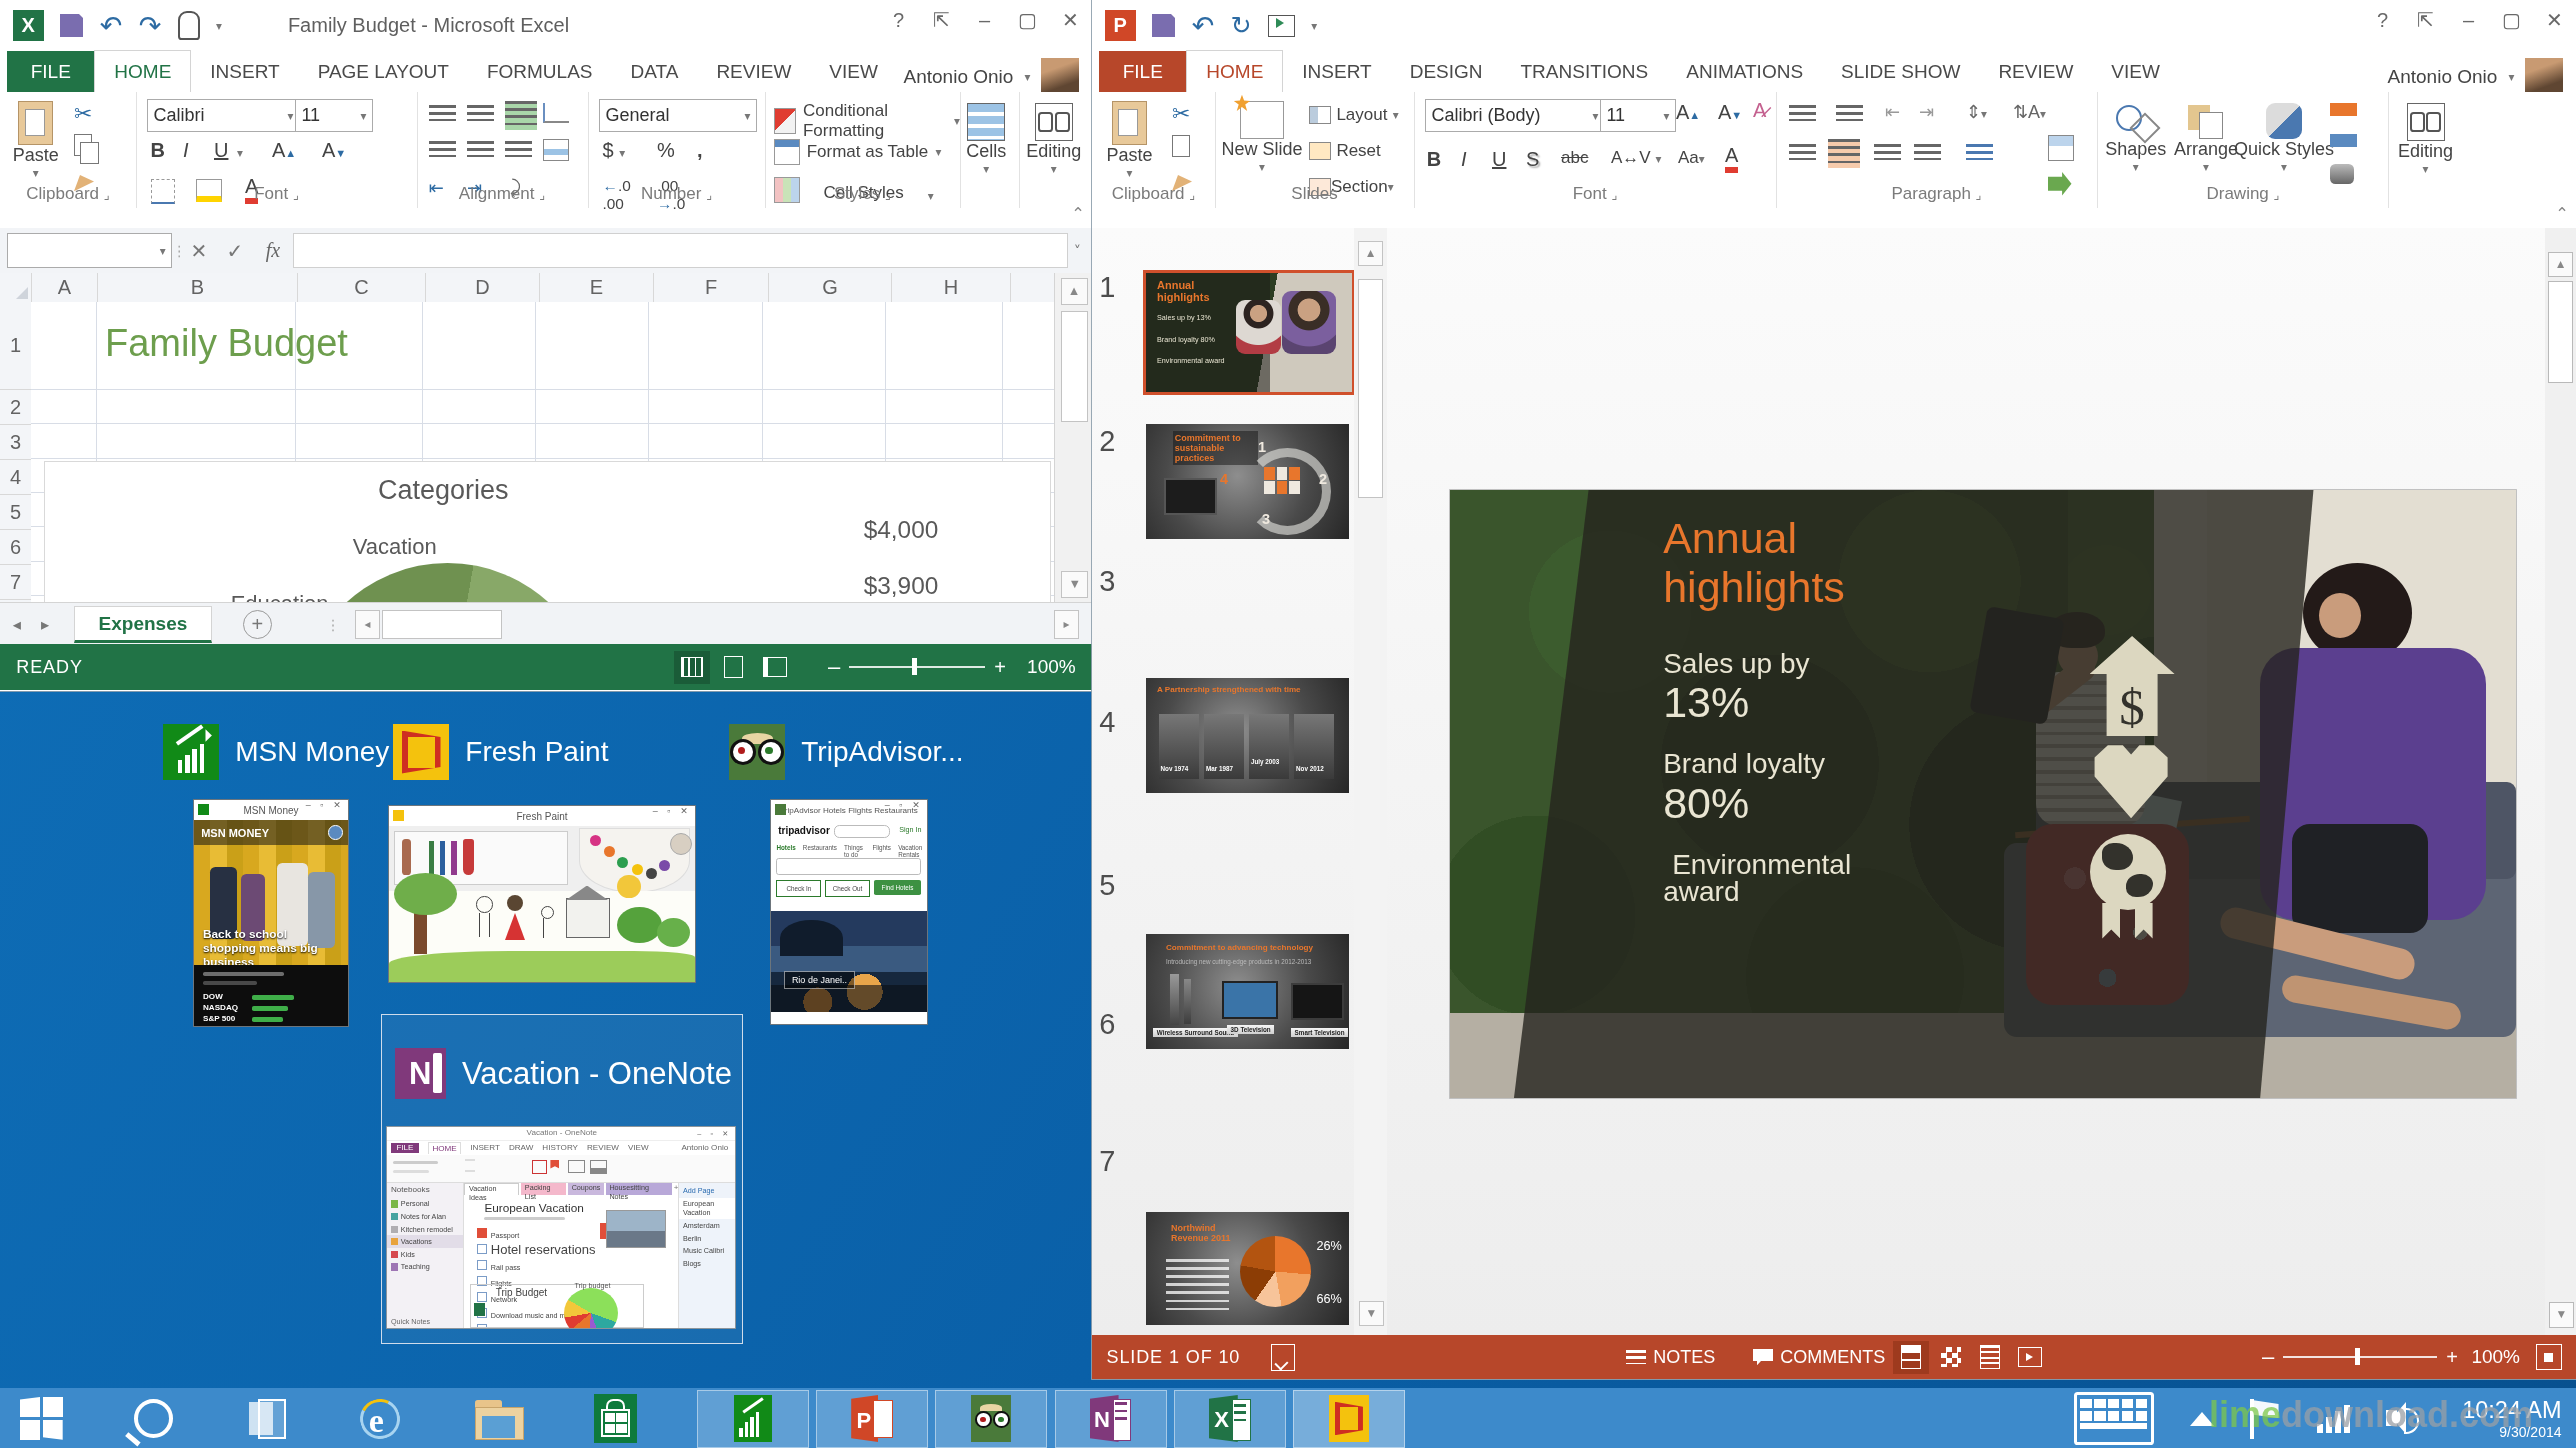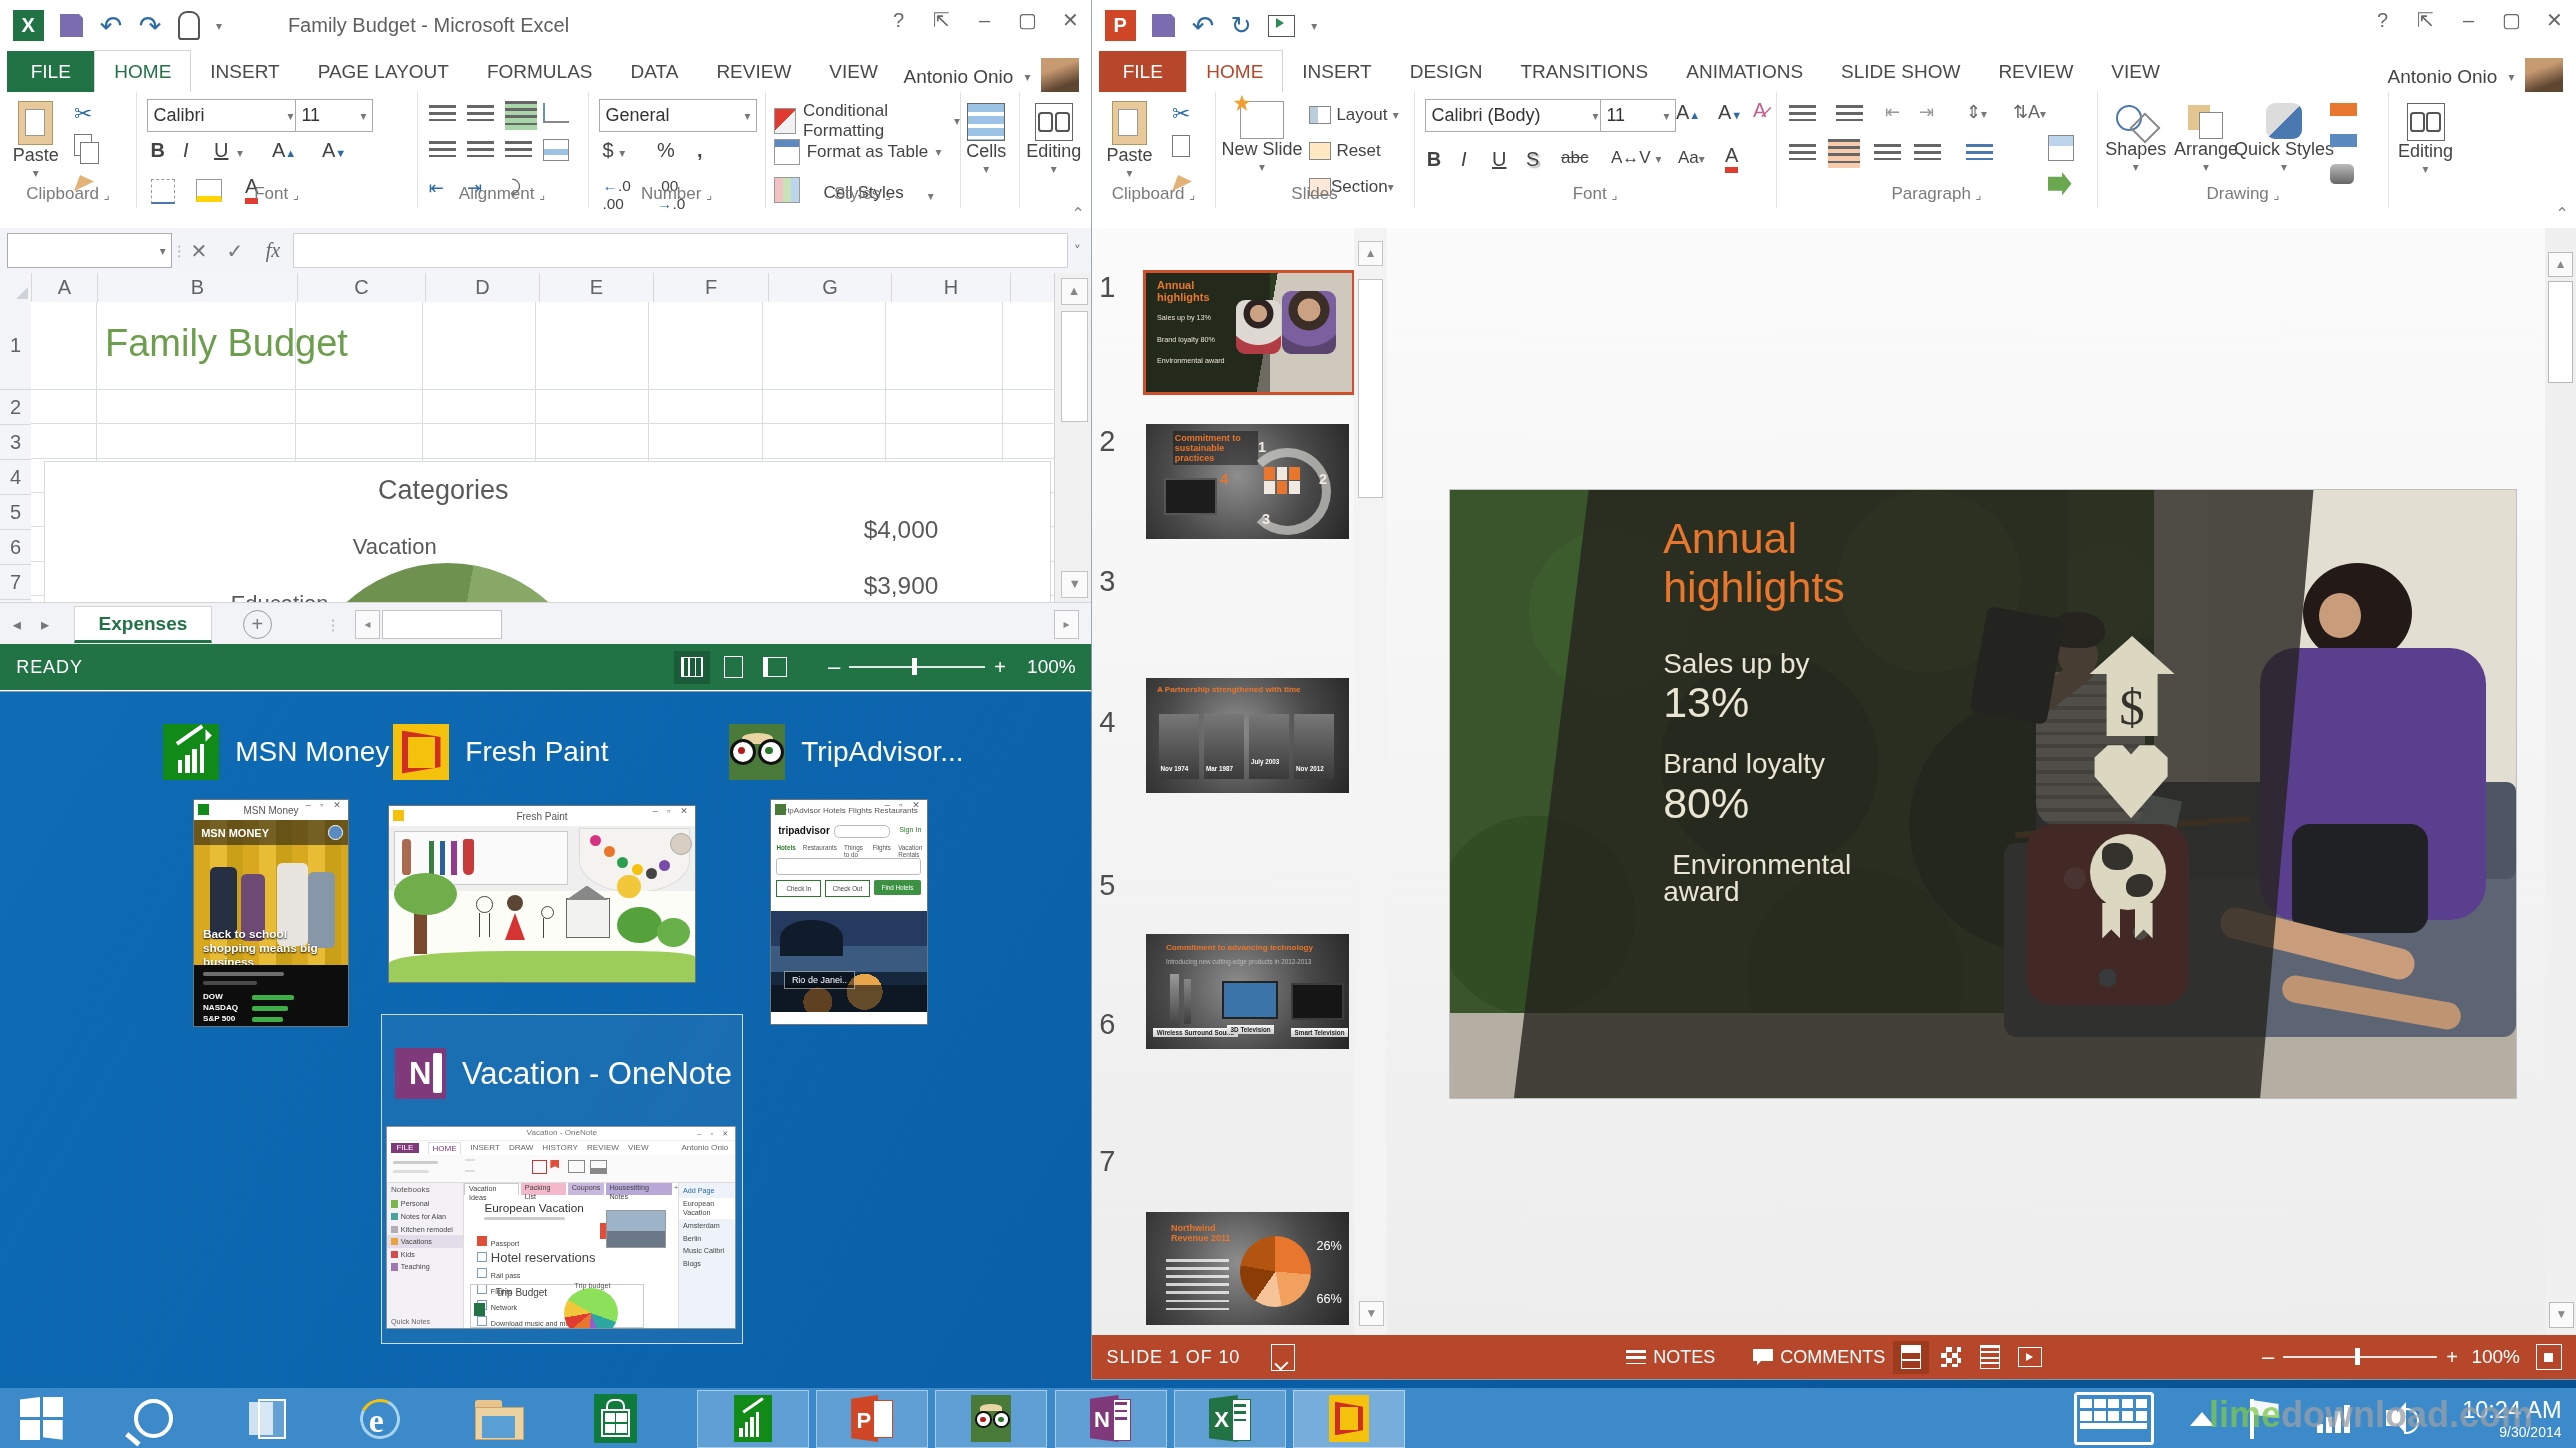--- a/index.html
+++ b/index.html
@@ -852,21 +852,21 @@
         <div style="flex:1;position:relative;background:#fff;">
           <div style="position:absolute;left:0;top:0;width:100%;height:11.8px;display:flex;gap:1.8px;">
             <span class="onetxt" style="font-size:7.2px;background:#fff;border:0.9px solid #ccc;border-bottom:none;padding:0 3.6px;">Vacation Ideas</span>
             <span class="onetxt" style="font-size:7.2px;background:#f4b8cb;padding:0 3.6px;">Packing List</span>
             <span class="onetxt" style="font-size:7.2px;background:#c9b8dd;padding:0 3.6px;">Coupons</span>
             <span class="onetxt" style="font-size:7.2px;background:#b8a8d8;padding:0 3.6px;">Housesitting Notes</span>
             <span class="onetxt" style="font-size:8.1px;color:#777;">+</span>
           </div>
           <span style="position:absolute;left:20px;top:18px;font-size:11.8px;color:#333;">European Vacation</span>
           <div class="tinybar" style="position:absolute;left:20px;top:34px;width:81px;background:#ccc;height:2.7px;"></div>
-          <div style="position:absolute;left:12.7px;top:50px;">
+          <div style="position:absolute;left:12.7px;top:42px;">
             <div><span class="chk" style="background:#e04e39;border-color:#e04e39;"></span><span class="onetxt" style="font-size:7.2px;">Passport</span></div>
             <div><span class="chk"></span><span class="onetxt" style="font-size:13px;text-align:right;">Hotel reservations</span></div>
             <div><span class="chk"></span><span class="onetxt" style="font-size:7.2px;">Rail pass</span></div>
             <div><span class="chk"></span><span class="onetxt" style="font-size:7.2px;">Flights</span></div>
             <div><span class="chk"></span><span class="onetxt" style="font-size:7.2px;">Network</span></div>
             <div><span class="chk"></span><span class="onetxt" style="font-size:7.2px;">Download music and movies</span></div>
             <div><span class="chk"></span></div>
           </div>
           <div style="position:absolute;left:136px;top:40px;width:14.5px;height:16.3px;background:#e04e39;"></div>
           <div style="position:absolute;right:12.7px;top:27px;width:58px;height:36px;background:linear-gradient(#9db4c8 55%,#6a7888 55%);border:0.9px solid #999;"></div>

